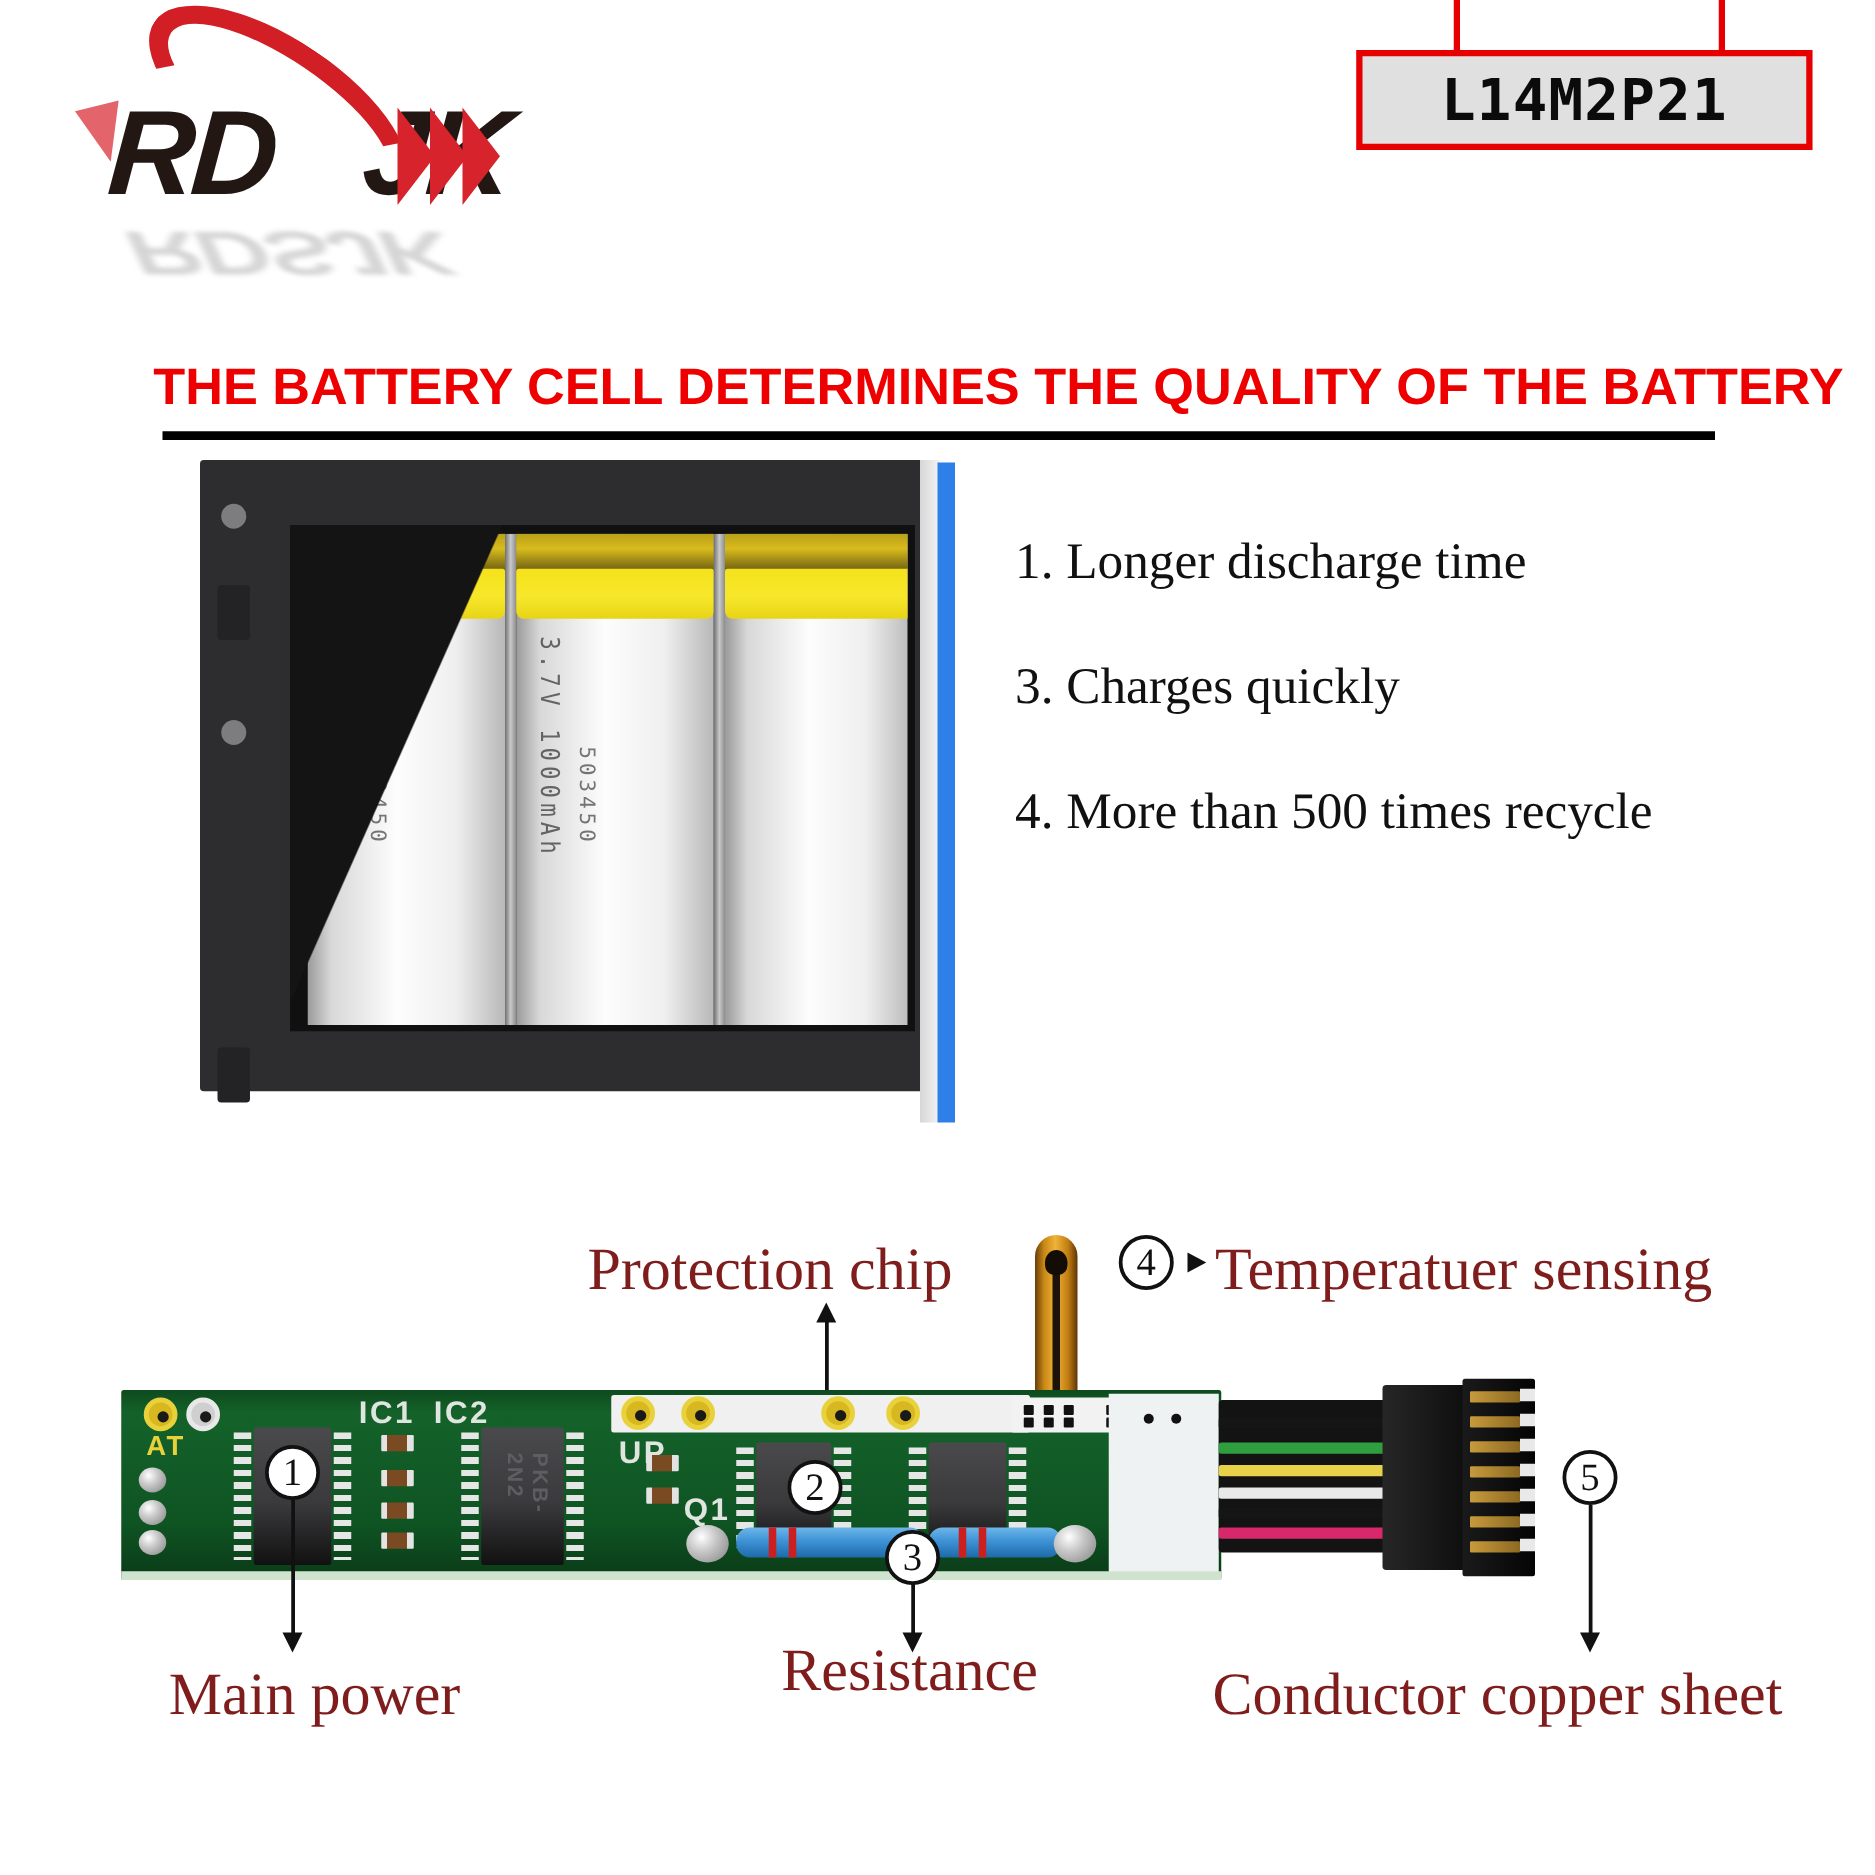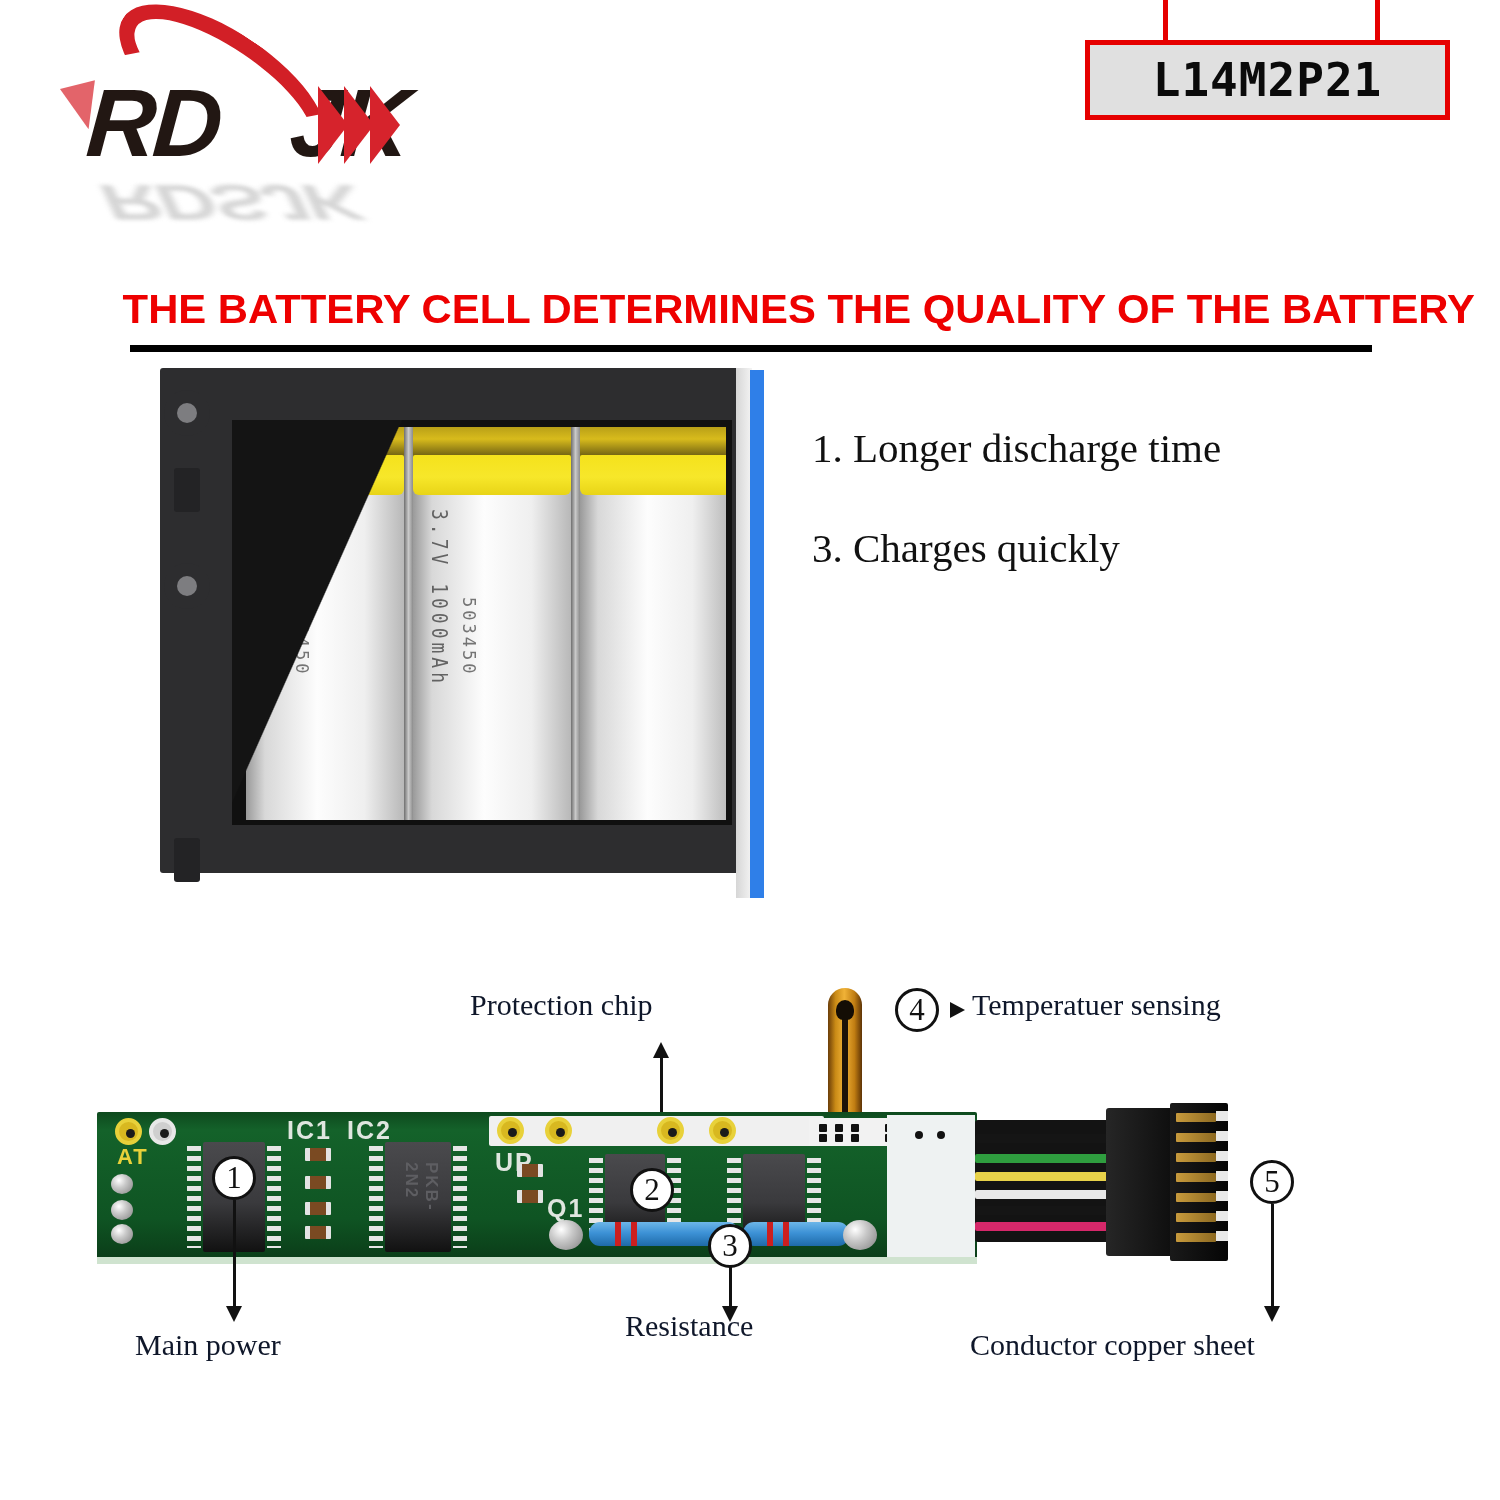--- a/index.html
+++ b/index.html
@@ -269,21 +269,21 @@
     background:linear-gradient(to right,#c79a3c,#8d6a22);
     border-radius:1px;
   }
   .conn-notch {
     position:absolute; right:0; width:12px; height:10px; background:#e9e9e9;
   }
 
   
   .pcb-label {
     position:absolute; font-family:"Liberation Serif", serif;
-    font-size:30px; color:#0f172a; white-space:nowrap;
+    font-size:48px; color:#7f1d1d; white-space:nowrap;
   }
   .leader { position:absolute; background:#111; width:3px; }
   .arrow-down, .arrow-up {
     position:absolute; width:0; height:0;
     border-left:8px solid transparent; border-right:8px solid transparent;
   }
   .arrow-down { border-top:16px solid #111; }
   .arrow-up { border-bottom:16px solid #111; }
   .arrow-right {
     position:absolute; width:0;height:0;
@@ -356,20 +356,21 @@
       <div class="bp-diag"></div>
     </div>
   </div>
   <div id="bp-shadow"></div>
   <div id="bp-blue"></div>
 </div>
 
 <div id="features">
   <div class="feature">1. Longer discharge time</div>
   <div class="feature">3. Charges quickly</div>
+  <div class="feature">4. More than 500 times recycle</div>
 </div>
 
 <div id="pcb-area">
 
   <div class="pcb-label" style="left:470px; top:28px;">Protection chip</div>
   <div class="leader" style="left:660px; top:88px; height:120px;"></div>
   <div class="arrow-up" style="left:653px; top:82px;"></div>
 
   <div id="thermistor">
     <div class="core"></div>

